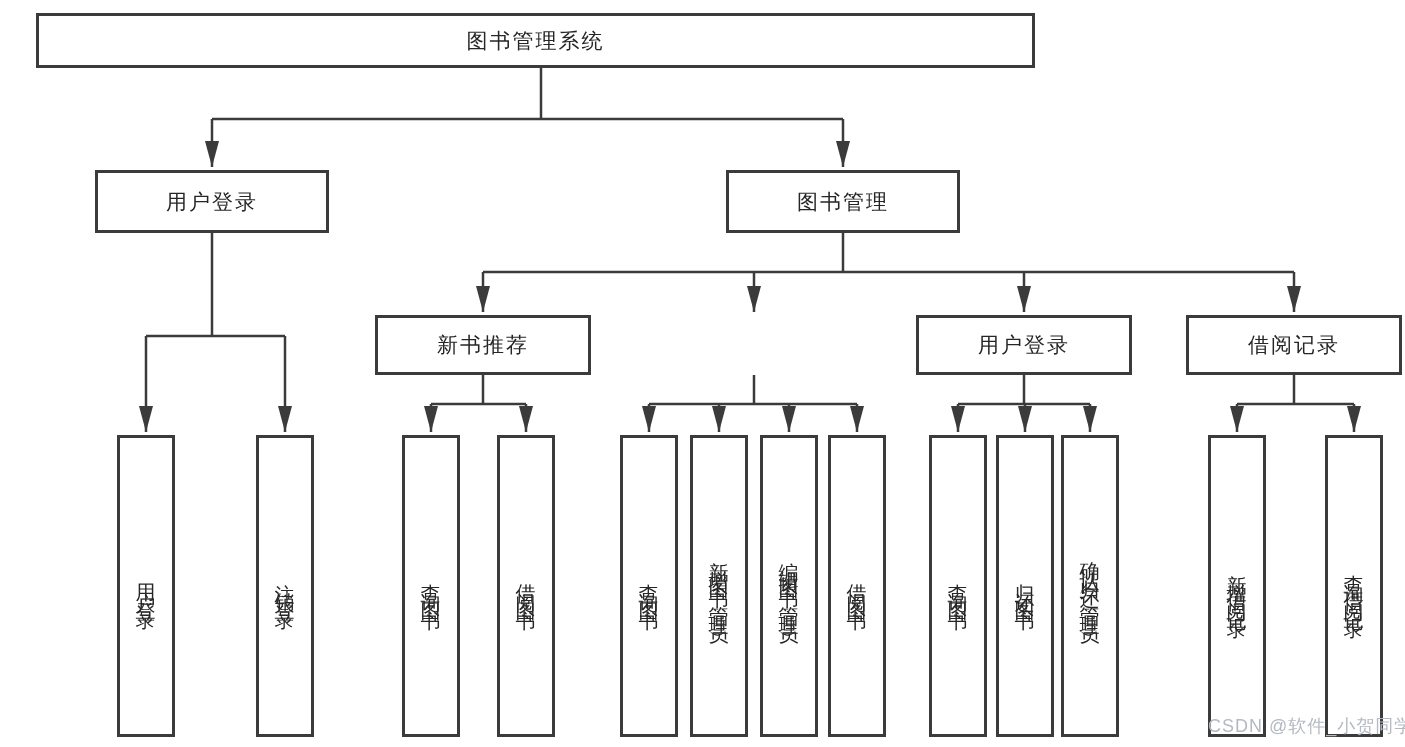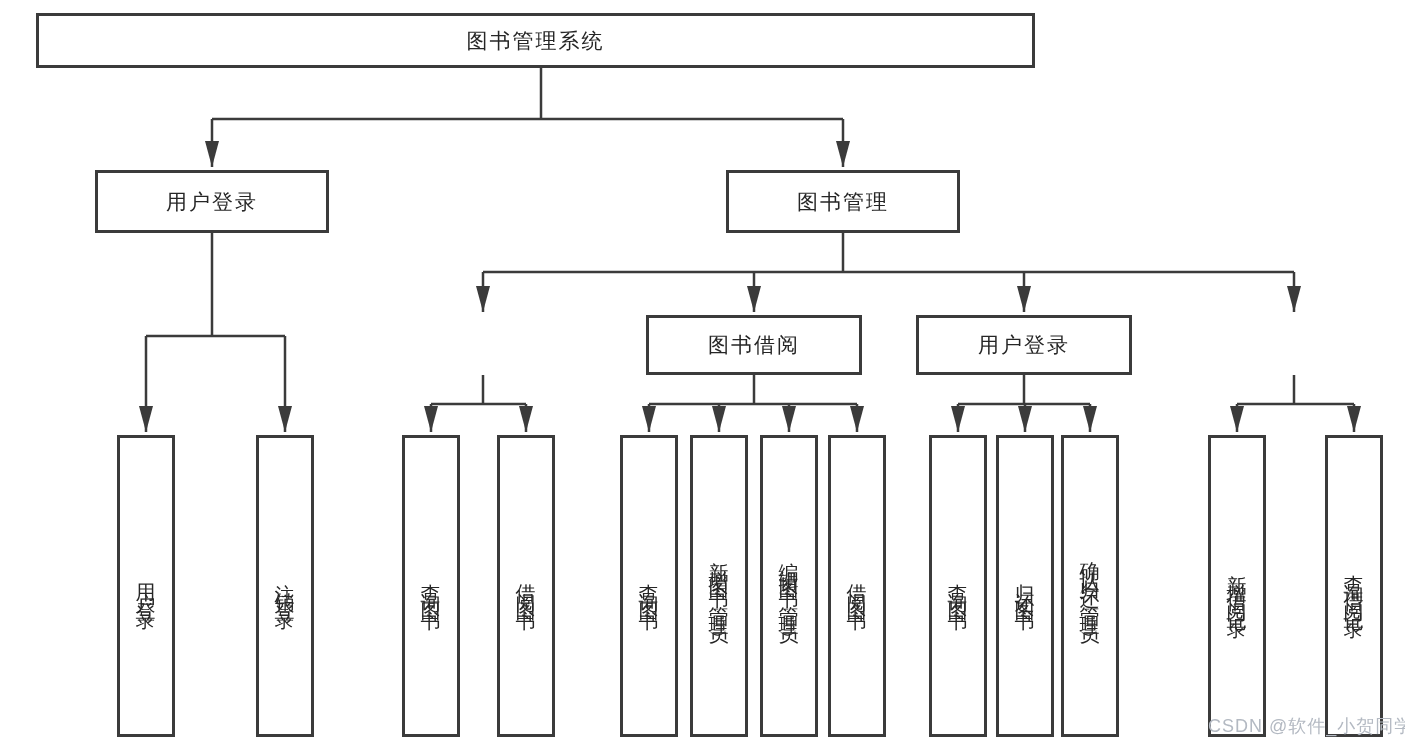--- a/index.html
+++ b/index.html
@@ -106,25 +106,28 @@
     <span>图书管理系统</span>
   </div>
 
   <div class="node h" style="left:83px;top:170px;width:234px;height:63px">
     <span>用户登录</span>
   </div>
   <div class="node h" style="left:714px;top:170px;width:234px;height:63px">
     <span>图书管理</span>
   </div>
 
-  <div class="node h" style="left:634px;top:315px;width:216px;height:60px">
-    <span>图书借阅</span>
+  <div class="node h" style="left:363px;top:315px;width:216px;height:60px">
+    <span>新书推荐</span>
   </div>
   <div class="node h" style="left:904px;top:315px;width:216px;height:60px">
     <span>用户登录</span>
+  </div>
+  <div class="node h" style="left:1174px;top:315px;width:216px;height:60px">
+    <span>借阅记录</span>
   </div>
 
   <div class="node v" style="left:105px;top:435px;width:58px;height:302px">
     <span>用户登录</span>
   </div>
   <div class="node v" style="left:244px;top:435px;width:58px;height:302px">
     <span>注销登录</span>
   </div>
 
   <div class="node v" style="left:390px;top:435px;width:58px;height:302px">

